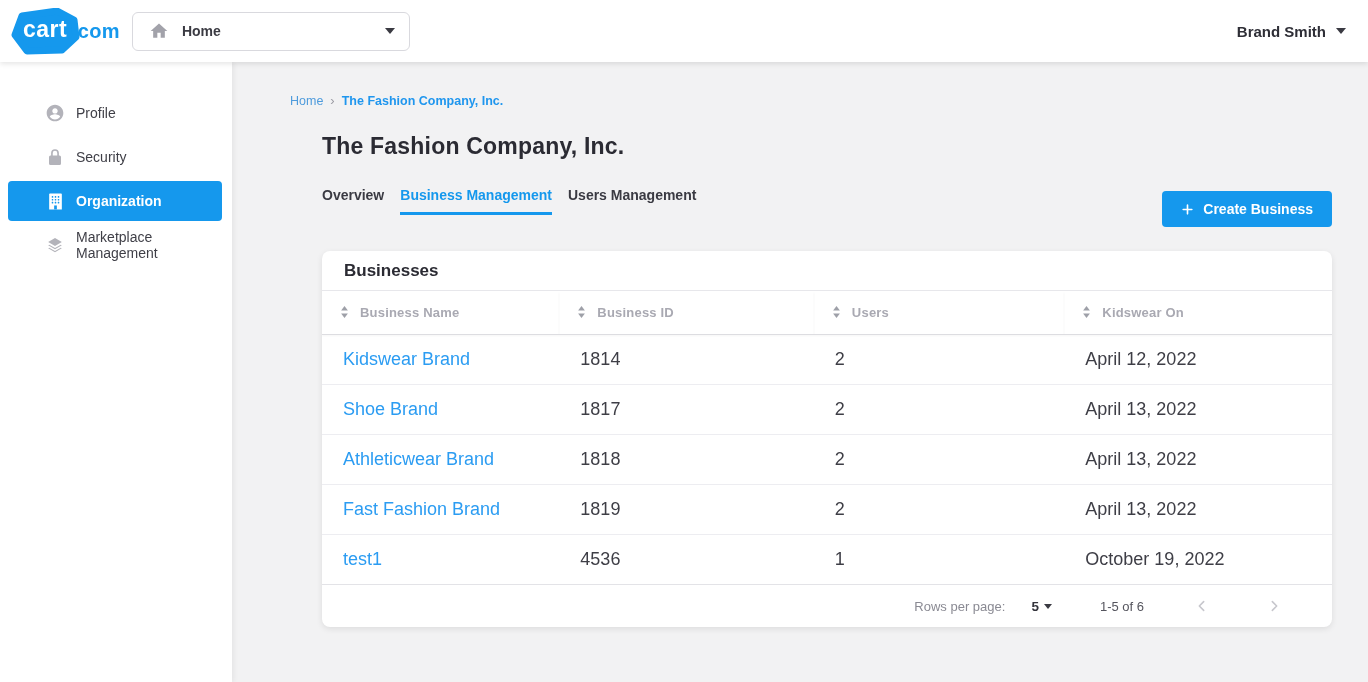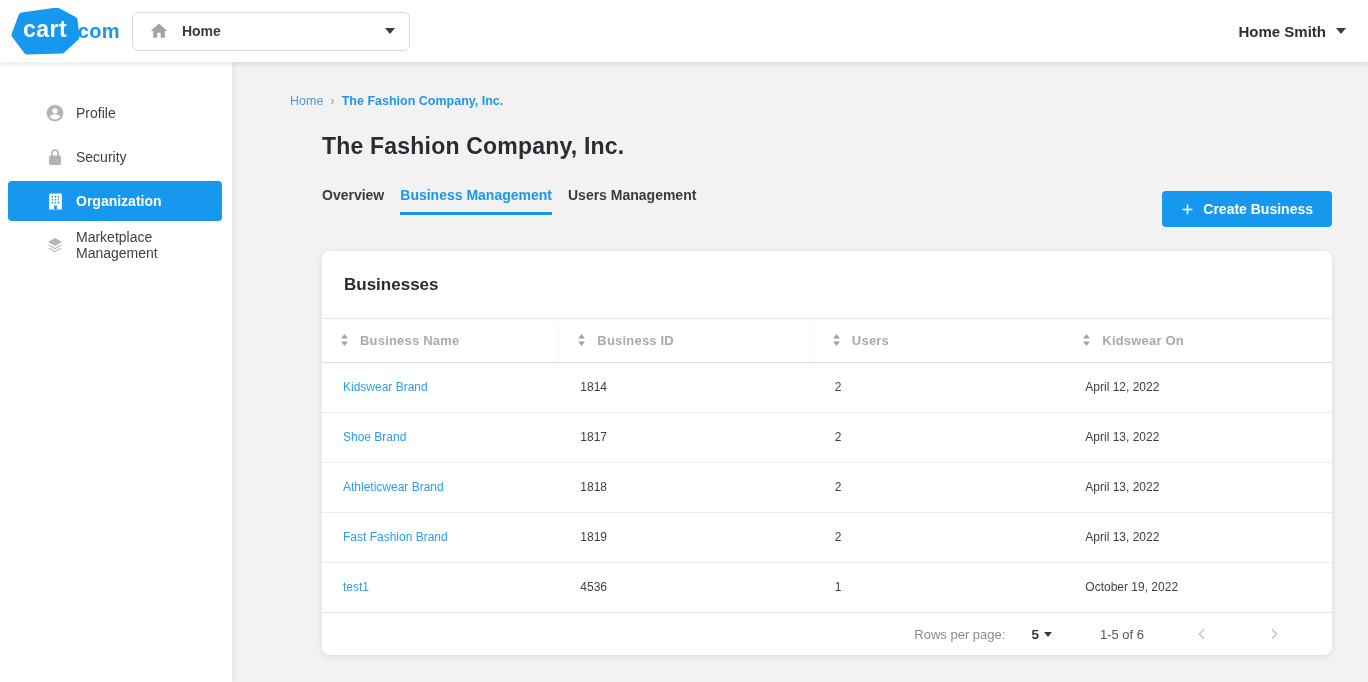--- a/index.html
+++ b/index.html
@@ -53,28 +53,28 @@
   .tabs{display:flex;gap:16px;}
   .tab{font-size:14px;font-weight:bold;color:#3A3A42;padding:2px 0 9px 0;cursor:pointer;border-bottom:3px solid transparent;}
   .tab.active{color:var(--accent);border-bottom-color:var(--accent);}
   .btn-primary{margin-left:auto;margin-top:6px;height:36px;background:var(--accent);color:#fff;
     border:none;border-radius:4px;font-size:14px;font-weight:bold;padding:8px 19px;
     display:flex;align-items:center;gap:9px;cursor:pointer;font-family:inherit;}
 
   
   .card{margin:24px 36px 28px 54px;background:#fff;border-radius:8px;
     box-shadow:0 2px 6px rgba(0,0,0,0.09);overflow:hidden;}
-  .card-title{height:68px;display:flex;align-items:center;padding-left:22px;
+  .card-title{height:40px;display:flex;align-items:center;padding-left:22px;
     font-size:17px;font-weight:bold;color:#2B2B33;border-bottom:1px solid #e7e7eb;}
   table{width:100%;border-collapse:collapse;table-layout:fixed;}
   thead th{height:43px;text-align:left;padding-left:18px;border-bottom:1px solid #dddde1;
     box-shadow:0 2px 2px rgba(0,0,0,0.04);cursor:pointer;}
   .th-inner{display:flex;align-items:center;gap:11px;font-size:13px;font-weight:bold;
     color:var(--text-gray);letter-spacing:0.2px;}
-  tbody td{height:50px;padding-left:21px;font-size:12px;color:#3E3E46;border-bottom:1px solid #ededf1;}
+  tbody td{height:50px;padding-left:21px;font-size:18px;color:#3E3E46;border-bottom:1px solid #ededf1;}
   tbody tr:last-child td{border-bottom:none;}
   td a{color:var(--link);text-decoration:none;cursor:pointer;}
   .card-footer{height:43px;border-top:1px solid #e3e3e7;display:flex;align-items:center;
     justify-content:flex-end;padding-right:46px;}
   .rpp-label{font-size:13px;color:#8A8A93;}
   .rpp-select{display:flex;align-items:center;gap:5px;margin-left:26px;cursor:pointer;}
   .rpp-value{font-size:13.5px;font-weight:bold;color:#33333B;}
   .rpp-select .caret{border-left-width:4px;border-right-width:4px;border-top-width:5px;}
   .range{font-size:13px;color:#55555E;margin-left:48px;}
   .pg-btn{background:none;border:none;cursor:pointer;display:flex;align-items:center;padding:4px;}
@@ -99,21 +99,21 @@
 
     <div class="workspace">
       <svg width="20" height="20" viewBox="0 0 24 24">
         <path d="M10 20v-6h4v6h5v-8h3L12 3 2 12h3v8z" fill="#A2A2AA"></path>
       </svg>
       <span class="ws-label">Home</span>
       <span class="caret"></span>
     </div>
 
     <div class="user-menu">
-      <span class="user-name">Home Smith</span>
+      <span class="user-name">Brand Smith</span>
       <span class="caret"></span>
     </div>
   </header>
 
   <aside class="sidebar">
     <div class="side-item">
       <span class="icon">
         <svg width="20" height="20" viewBox="0 0 24 24">
             <path fill="#B3B3BA" d="M12 2C6.48 2 2 6.48 2 12s4.48 10 10 10 10-4.48 10-10S17.52 2 12 2zm0 4.2c1.8 0 3.25 1.45 3.25 3.25S13.8 12.7 12 12.7 8.75 11.25 8.75 9.45 10.2 6.2 12 6.2zm0 13.6c-2.55 0-4.8-1.25-6.2-3.17.03-2.05 4.13-3.18 6.2-3.18 2.06 0 6.17 1.13 6.2 3.18-1.4 1.92-3.65 3.17-6.2 3.17z"></path>
           </svg>

